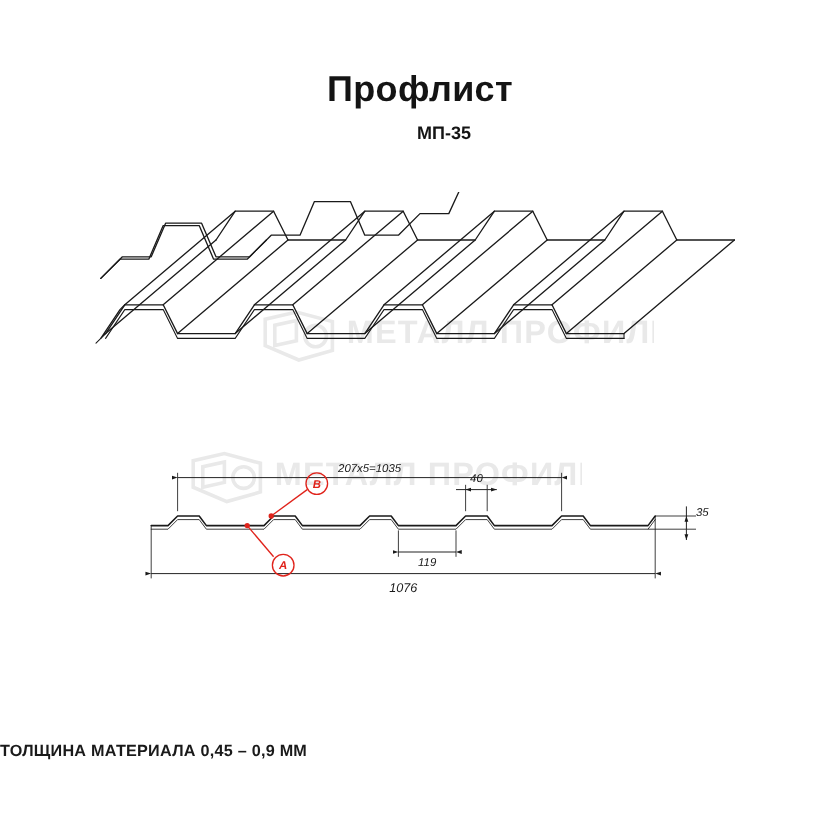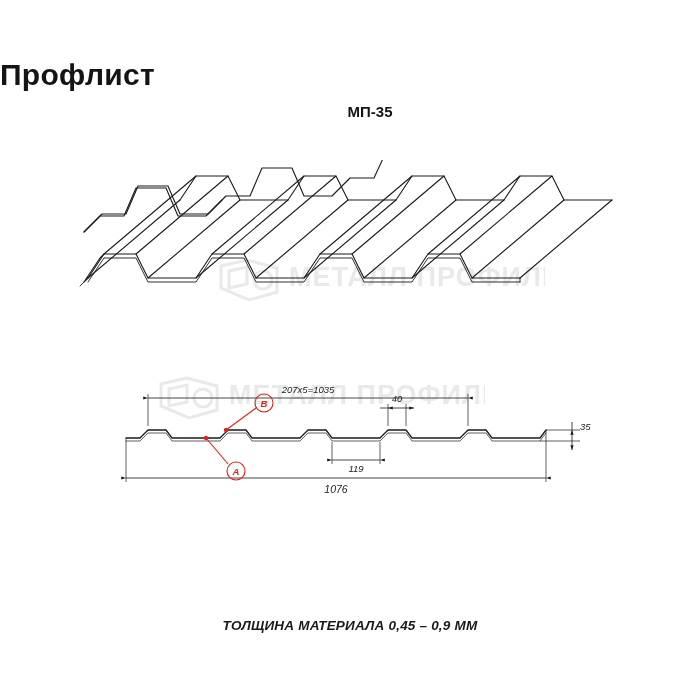--- a/index.html
+++ b/index.html
@@ -18,20 +18,21 @@
   .page {
     position: relative;
     width: 700px;
     height: 700px;
   }
   .title {
     position: absolute;
     top: 58px;
     left: 0;
     width: 700px;
+    text-align: center;
     font-size: 30px;
     font-weight: bold;
     letter-spacing: 0.3px;
     color: #141414;
   }
   .subtitle {
     position: absolute;
     top: 103px;
     left: 0;
     width: 700px;
@@ -39,26 +40,24 @@
     font-size: 15px;
     font-weight: bold;
     color: #141414;
     padding-left: 20px;
   }
   .footer-note {
     position: absolute;
     top: 618px;
     left: 0;
     width: 700px;
-    text-align: center;
     font-size: 13.5px;
     font-weight: bold;
     letter-spacing: 0.2px;
     color: #1a1a1a;
-    font-style: italic;
   }
   .iso-wrap {
     position: absolute;
     top: 160px;
     left: 60px;
     width: 580px;
     height: 160px;
   }
   .sec-wrap {
     position: absolute;

